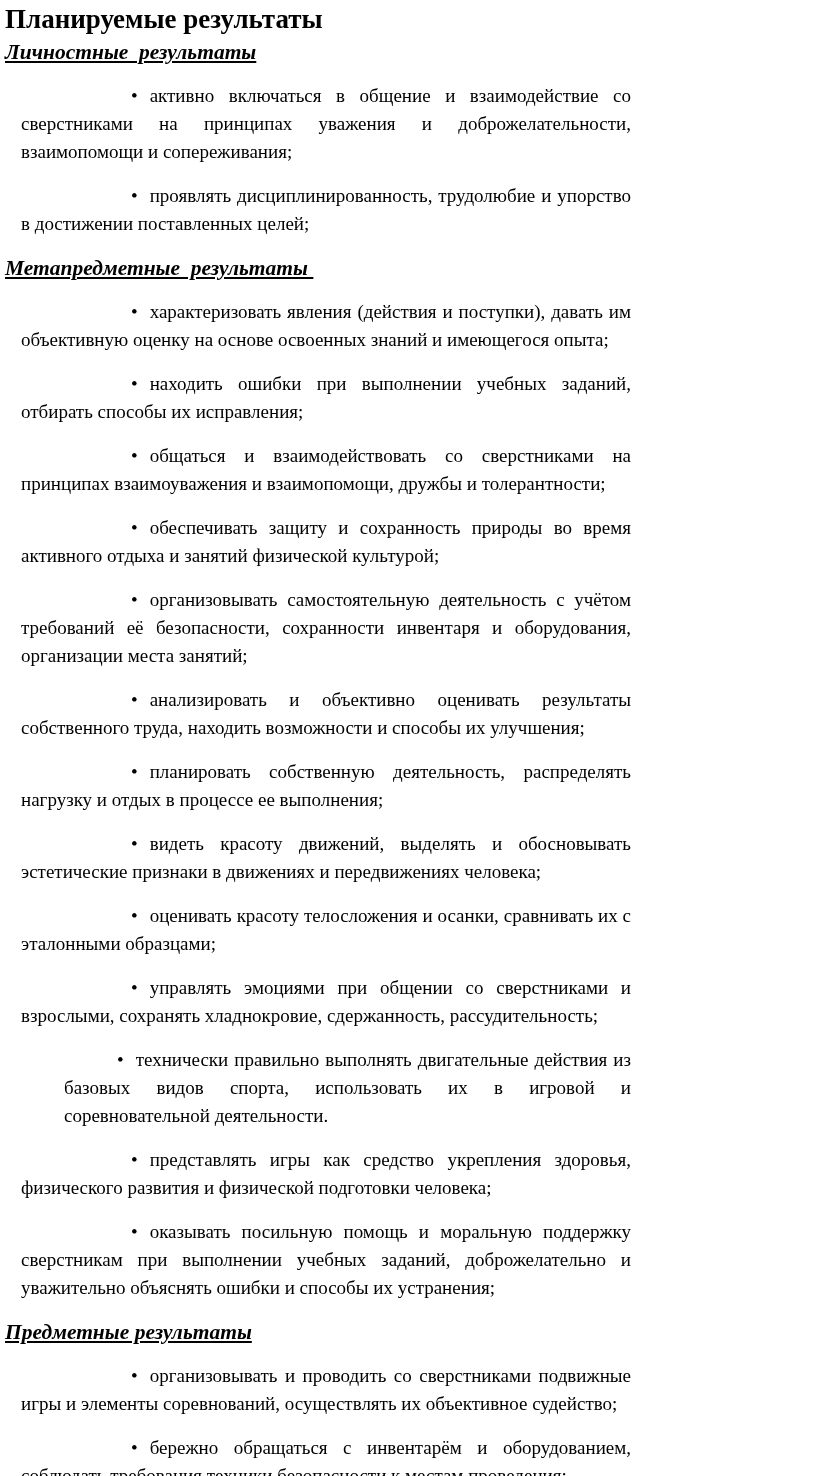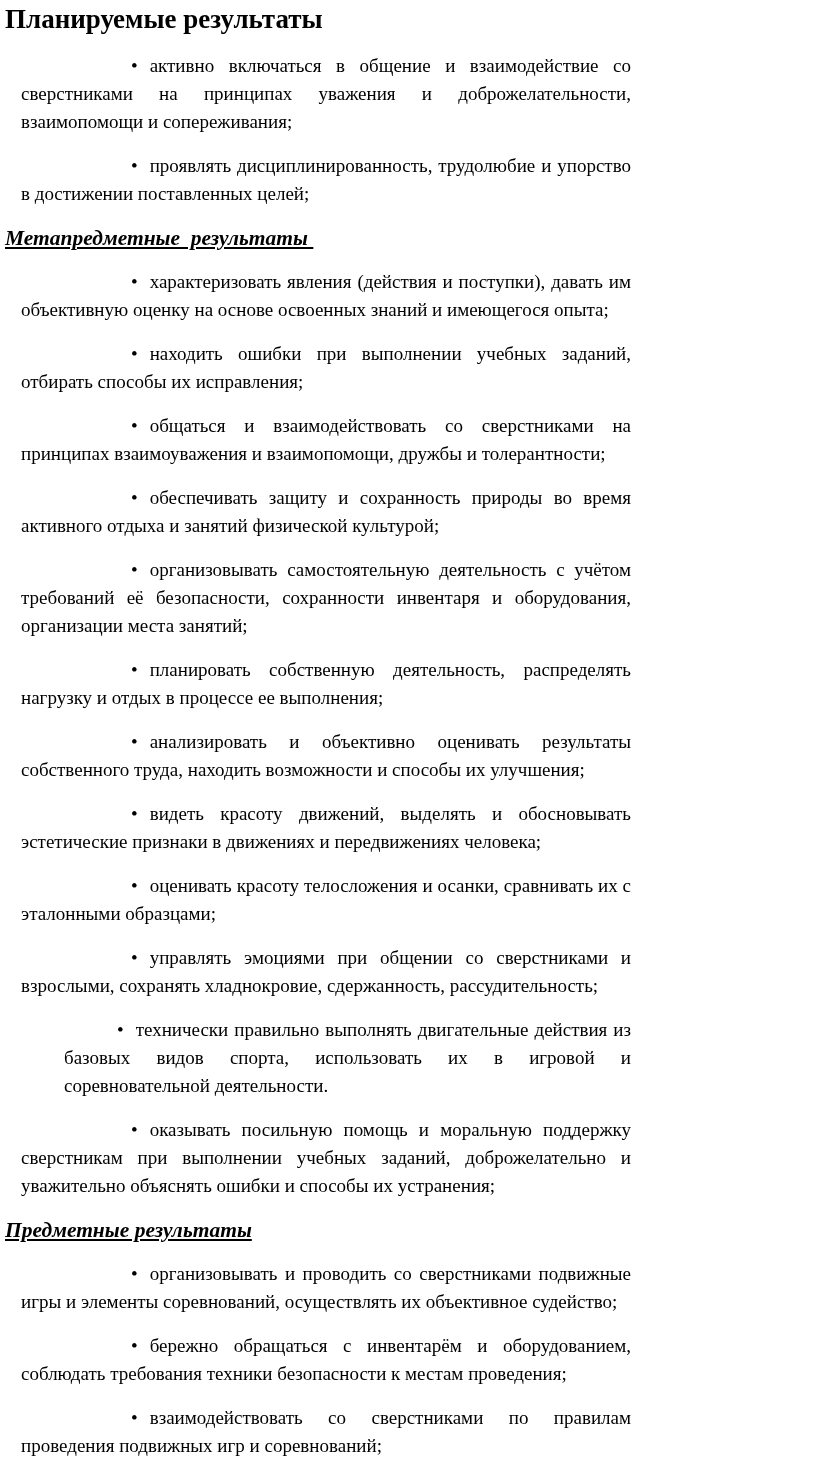--- a/index.html
+++ b/index.html
@@ -64,37 +64,39 @@
   }
 </style>
 </head>
 <body>
 
 <div class="page">
 
   <h1 class="doc-title">Планируемые результаты</h1>
 
   <div class="section">
+    <h2 class="section-heading">Личностные  результаты</h2>
     <p class="item"><span class="bullet">•</span><span>активно включаться в общение и взаимодействие со сверстниками на принципах уважения и доброжелательности, взаимопомощи и сопереживания;</span></p>
     <p class="item"><span class="bullet">•</span><span>проявлять дисциплинированность, трудолюбие и упорство в достижении поставленных целей;</span></p>
   </div>
 
   <div class="section">
     <h2 class="section-heading">Метапредметные  результаты </h2>
     <p class="item"><span class="bullet">•</span><span>характеризовать явления (действия и поступки), давать им объективную оценку на основе освоенных знаний и имеющегося опыта;</span></p>
     <p class="item"><span class="bullet">•</span><span>находить ошибки при выполнении учебных заданий, отбирать способы их исправления;</span></p>
     <p class="item"><span class="bullet">•</span><span>общаться и взаимодействовать со сверстниками на принципах взаимоуважения и взаимопомощи, дружбы и толерантности;</span></p>
     <p class="item"><span class="bullet">•</span><span>обеспечивать защиту и сохранность природы во время активного отдыха и занятий физической культурой;</span></p>
     <p class="item"><span class="bullet">•</span><span>организовывать самостоятельную деятельность с учётом требований её безопасности, сохранности инвентаря и оборудования,  организации места занятий;</span></p>
+    <p class="item"><span class="bullet">•</span><span>анализировать и объективно оценивать результаты собственного труда, находить возможности и способы их улучшения;</span></p>
     <p class="item"><span class="bullet">•</span><span>планировать собственную деятельность, распределять нагрузку и отдых в процессе ее выполнения;</span></p>
-    <p class="item"><span class="bullet">•</span><span>анализировать и объективно оценивать результаты собственного труда, находить возможности и способы их улучшения;</span></p>
     <p class="item"><span class="bullet">•</span><span>видеть красоту движений, выделять и обосновывать эстетические признаки в движениях и передвижениях человека;</span></p>
     <p class="item"><span class="bullet">•</span><span>оценивать красоту телосложения и осанки, сравнивать их с эталонными образцами;</span></p>
     <p class="item"><span class="bullet">•</span><span>управлять эмоциями при общении со сверстниками и взрослыми, сохранять хладнокровие, сдержанность, рассудительность;</span></p>
     <p class="item hang"><span class="bullet">•</span><span>технически правильно выполнять двигательные действия из базовых видов спорта, использовать их в игровой и соревновательной деятельности.</span></p>
+    <p class="item"><span class="bullet">•</span><span>представлять игры как средство укрепления здоровья, физического развития и физической подготовки человека;</span></p>
     <p class="item"><span class="bullet">•</span><span>оказывать посильную помощь и моральную поддержку сверстникам при выполнении учебных заданий, доброжелательно и уважительно объяснять ошибки и способы их устранения;</span></p>
   </div>
 
   <div class="section">
     <h2 class="section-heading">Предметные результаты</h2>
     <p class="item"><span class="bullet">•</span><span>организовывать и проводить со сверстниками подвижные игры и элементы соревнований, осуществлять их объективное судейство;</span></p>
     <p class="item"><span class="bullet">•</span><span>бережно обращаться с инвентарём и оборудованием, соблюдать требования техники безопасности к местам проведения;</span></p>
     <p class="item"><span class="bullet">•</span><span>взаимодействовать со сверстниками по правилам проведения подвижных игр и соревнований;</span></p>
   </div>
 

